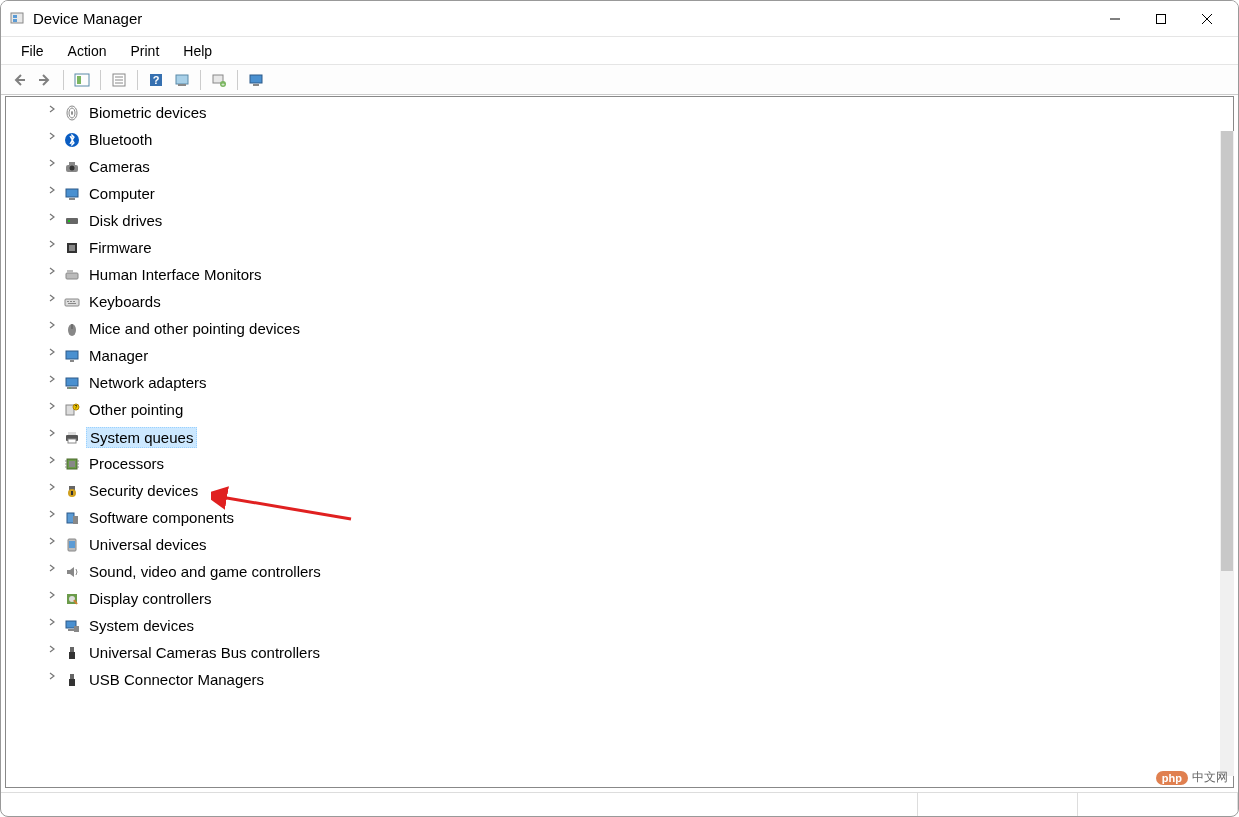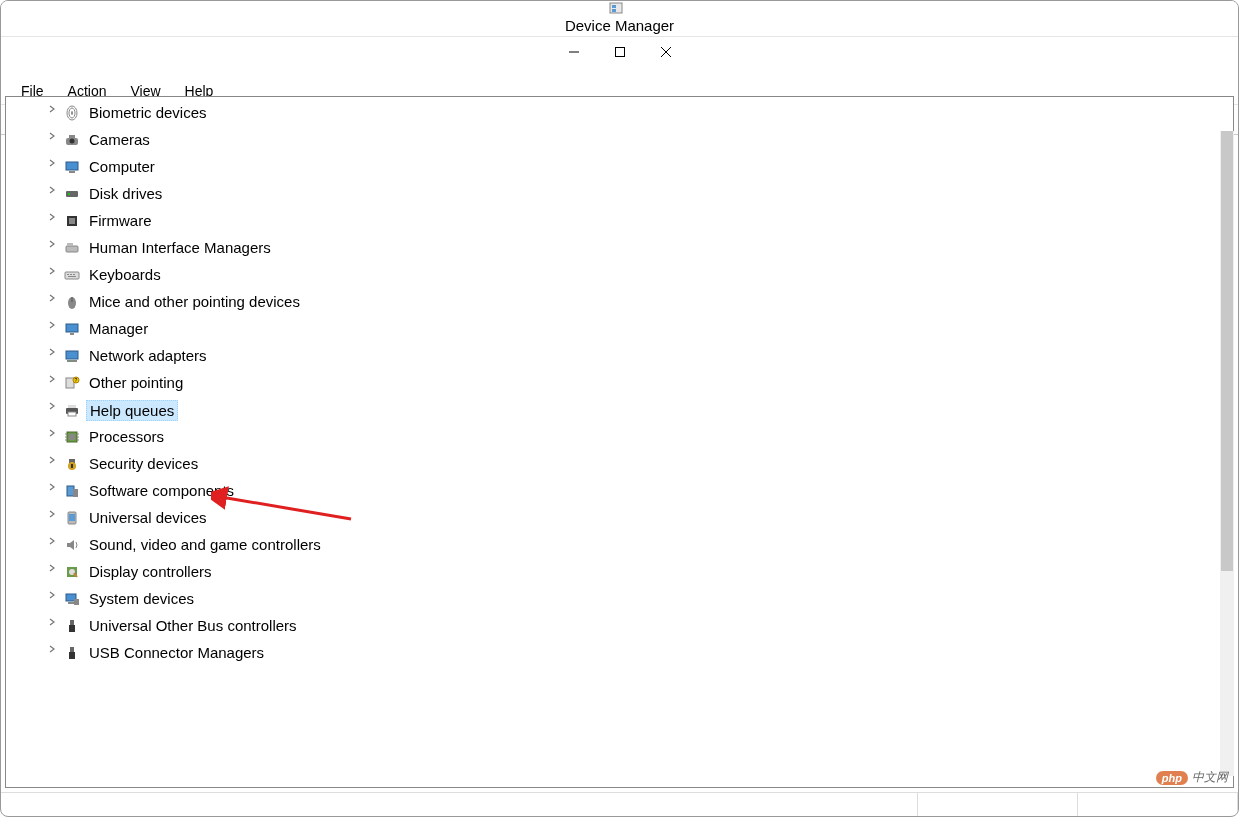--- a/index.html
+++ b/index.html
@@ -18,21 +18,20 @@
       border: 1px solid #999;
       border-radius: 8px;
     }
     .titlebar {
       display: flex;
       align-items: center;
       height: 36px;
       padding: 0 8px;
       background: #fff;
       border-bottom: 1px solid #e5e5e5;
-      flex-direction: column;
     }
     .titlebar-icon {
       width: 16px;
       height: 16px;
       margin-right: 8px;
       display: flex;
       align-items: center;
       justify-content: center;
     }
     .titlebar-title {
@@ -50,21 +49,20 @@
       align-items: center;
       justify-content: center;
       cursor: pointer;
     }
     .menubar {
       display: flex;
       height: 28px;
       padding: 0 8px;
       border-bottom: 1px solid #e5e5e5;
       align-items: center;
-      margin-top: 40px;
     }
     .menu-item {
       padding: 3px 12px;
       font-size: 14px;
       cursor: pointer;
     }
     .toolbar {
       display: flex;
       align-items: center;
       height: 30px;
@@ -159,21 +157,20 @@
     }
     .watermark {
       position: absolute;
       right: 10px;
       bottom: 30px;
       display: flex;
       align-items: center;
       gap: 4px;
       font-size: 12px;
       color: #666;
-      font-style: italic;
     }
     .watermark-badge {
       background: #e08050;
       color: #fff;
       border-radius: 10px;
       padding: 1px 6px;
       font-size: 11px;
       font-weight: bold;
     }
     .scrollbar-track {
@@ -222,21 +219,21 @@
           <line x1="0" y1="0" x2="10" y2="10" stroke="#000" stroke-width="1"></line>
           <line x1="10" y1="0" x2="0" y2="10" stroke="#000" stroke-width="1"></line>
         </svg>
     </div>
   </div>
 </div>
 
 <div class="menubar">
   <div class="menu-item">File</div>
   <div class="menu-item">Action</div>
-  <div class="menu-item">View</div>
+  <div class="menu-item">Print</div>
   <div class="menu-item">Help</div>
 </div>
 
 <div class="toolbar">
   <div class="toolbar-button">
     <svg width="16" height="16">
         <path d="M10,3 L5,8 L10,13 M5,8 L14,8" stroke="#808080" stroke-width="2" fill="none"></path>
       </svg>
   </div>
   <div class="toolbar-button">
@@ -308,20 +305,34 @@
         <span class="tree-label">Biometric devices</span>
       </div>
       <div class="tree-row">
         <span class="tree-chevron">
           <svg width="8" height="8">
             <path d="M2,1 L6,4 L2,7" stroke="#777" fill="none" stroke-width="1.2"></path>
           </svg>
         </span>
         <span class="tree-icon">
           <svg width="16" height="16">
+            <circle cx="8" cy="8" r="7" fill="#0a5dc2"></circle>
+            <path d="M6,4 L10,11 L8,13 L8,3 L10,5 L6,12" stroke="#fff" stroke-width="1.3" fill="none"></path>
+          </svg>
+        </span>
+        <span class="tree-label">Bluetooth</span>
+      </div>
+      <div class="tree-row">
+        <span class="tree-chevron">
+          <svg width="8" height="8">
+            <path d="M2,1 L6,4 L2,7" stroke="#777" fill="none" stroke-width="1.2"></path>
+          </svg>
+        </span>
+        <span class="tree-icon">
+          <svg width="16" height="16">
             <rect x="2" y="6" width="12" height="7" rx="2" fill="#888"></rect>
             <circle cx="8" cy="9" r="2.5" fill="#333"></circle>
             <rect x="5" y="3" width="6" height="3" fill="#888"></rect>
           </svg>
         </span>
         <span class="tree-label">Cameras</span>
       </div>
       <div class="tree-row">
         <span class="tree-chevron">
           <svg width="8" height="8">
@@ -369,21 +380,21 @@
           <svg width="8" height="8">
             <path d="M2,1 L6,4 L2,7" stroke="#777" fill="none" stroke-width="1.2"></path>
           </svg>
         </span>
         <span class="tree-icon">
           <svg width="16" height="16">
             <rect x="2" y="6" width="12" height="6" rx="1" fill="#bbb" stroke="#888"></rect>
             <rect x="3" y="3" width="6" height="3" fill="#bbb"></rect>
           </svg>
         </span>
-        <span class="tree-label">Human Interface Managers</span>
+        <span class="tree-label">Human Interface Monitors</span>
       </div>
       <div class="tree-row">
         <span class="tree-chevron">
           <svg width="8" height="8">
             <path d="M2,1 L6,4 L2,7" stroke="#777" fill="none" stroke-width="1.2"></path>
           </svg>
         </span>
         <span class="tree-icon">
           <svg width="16" height="16">
             <rect x="1" y="5" width="14" height="7" rx="1" fill="#ddd" stroke="#888"></rect>
@@ -459,21 +470,21 @@
             <path d="M2,1 L6,4 L2,7" stroke="#777" fill="none" stroke-width="1.2"></path>
           </svg>
         </span>
         <span class="tree-icon">
           <svg width="16" height="16">
             <rect x="2" y="6" width="12" height="6" rx="1" fill="#555"></rect>
             <rect x="4" y="3" width="8" height="3" fill="#ddd"></rect>
             <rect x="4" y="10" width="8" height="4" fill="#fff" stroke="#888"></rect>
           </svg>
         </span>
-        <span class="tree-label">Help queues</span>
+        <span class="tree-label">System queues</span>
       </div>
       <div class="tree-row">
         <span class="tree-chevron">
           <svg width="8" height="8">
             <path d="M2,1 L6,4 L2,7" stroke="#777" fill="none" stroke-width="1.2"></path>
           </svg>
         </span>
         <span class="tree-icon">
           <svg width="16" height="16">
             <rect x="3" y="3" width="10" height="10" fill="#6b9b4a" stroke="#4a6b2a"></rect>
@@ -580,21 +591,21 @@
           <svg width="8" height="8">
             <path d="M2,1 L6,4 L2,7" stroke="#777" fill="none" stroke-width="1.2"></path>
           </svg>
         </span>
         <span class="tree-icon">
           <svg width="16" height="16">
             <rect x="6" y="2" width="4" height="5" fill="#666"></rect>
             <rect x="5" y="7" width="6" height="7" fill="#333"></rect>
           </svg>
         </span>
-        <span class="tree-label">Universal Other Bus controllers</span>
+        <span class="tree-label">Universal Cameras Bus controllers</span>
       </div>
       <div class="tree-row">
         <span class="tree-chevron">
           <svg width="8" height="8">
             <path d="M2,1 L6,4 L2,7" stroke="#777" fill="none" stroke-width="1.2"></path>
           </svg>
         </span>
         <span class="tree-icon">
           <svg width="16" height="16">
             <rect x="6" y="2" width="4" height="5" fill="#666"></rect>

